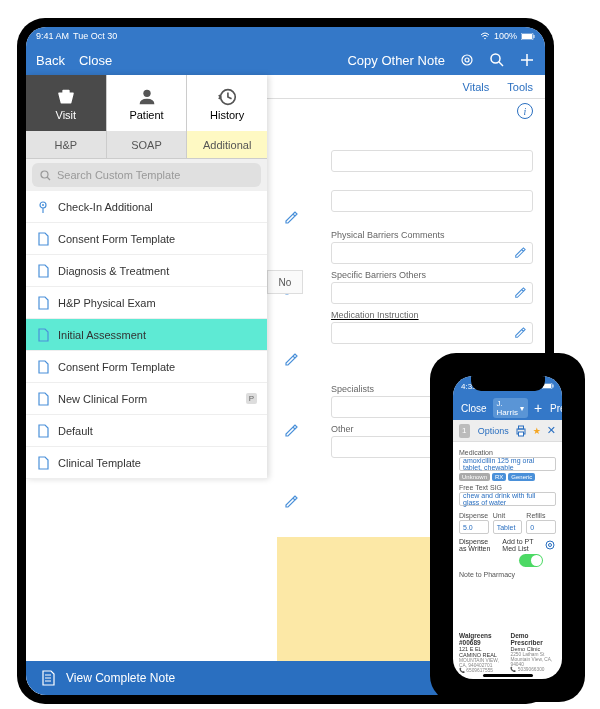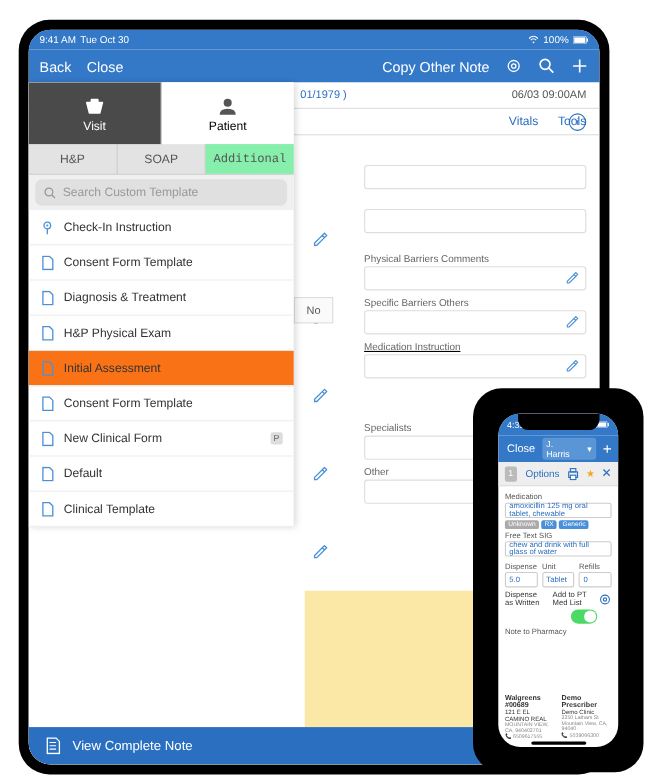--- a/index.html
+++ b/index.html
@@ -23,29 +23,29 @@
 
   .tabs1 { display: flex; height: 56px; background: #e8e8e8; }
   .tab1 { flex: 1; display: flex; flex-direction: column; align-items: center; justify-content: center; gap: 1px; font-size: 11px; border-right: 1px solid #ccc; }
   .tab1.active { background: #4a4a4a; color: #fff; }
   .tab1 svg { width: 22px; height: 22px; }
   .tab1:last-child { border-right: none; }
   .tab1:not(.active) { background: #fff; }
 
   .tabs2 { display: flex; height: 28px; background: #e3e3e3; border-bottom: 1px solid #ccc; }
   .tab2 { flex: 1; display: flex; align-items: center; justify-content: center; font-size: 11px; color: #555; border-right: 1px solid #ccc; }
-  .tab2.active { background: #86efac; font-family: Liberation Mono, monospace; }
+  .tab2.active { background: #fef9c3; }
   .tab2:last-child { border-right: none; }
 
   .search-row { padding: 4px 6px; background: #f0f0f0; }
   .search-box { background: #e0e0e0; border-radius: 6px; height: 24px; display: flex; align-items: center; padding: 0 8px; font-size: 11px; color: #999; gap: 6px; }
 
   .tpl-list { }
   .tpl-item { height: 32px; display: flex; align-items: center; padding: 0 10px; font-size: 11px; color: #333; border-bottom: 1px solid #eee; gap: 8px; }
-  .tpl-item.sel { background: #f97316; }
+  .tpl-item.sel { background: #5eead4; }
   .tpl-item .ic { width: 14px; height: 14px; flex-shrink: 0; }
   .tpl-item .badge { margin-left: auto; background: #ddd; color: #666; font-size: 8px; padding: 1px 3px; border-radius: 2px; }
 
   
   .backdrop { position: absolute; left: 0; right: 0; top: 48px; bottom: 0; background: #fff; }
   .meta-row { height: 24px; border-bottom: 1px solid #ddd; display: flex; align-items: center; padding: 0 12px; font-size: 10px; color: #2a6fc0; gap: 20px; }
   .meta-row .date { margin-left: auto; color: #555; }
   .meta-row2 { height: 24px; border-bottom: 1px solid #ddd; display: flex; align-items: center; justify-content: flex-end; padding: 0 12px; font-size: 11px; color: #2a6fc0; gap: 18px; position: relative; }
   .info-i { position: absolute; right: 12px; top: 28px; width: 16px; height: 16px; border: 1.5px solid #2a6fc0; border-radius: 50%; display: flex; align-items: center; justify-content: center; font-size: 10px; color: #2a6fc0; font-style: italic; font-family: serif; }
 
@@ -66,21 +66,21 @@
   .bottom-bar { position: absolute; left: 0; right: 0; bottom: 0; height: 34px; background: #2a6fc0; color: #fff; display: flex; align-items: center; padding: 0 14px; font-size: 12px; font-weight: 500; gap: 10px; }
 
   
   .iphone { position: absolute; right: 15px; top: 353px; width: 155px; height: 349px; background: #000; border-radius: 26px; padding: 23px; z-index: 10; }
   .iphone-screen { width: 100%; height: 100%; background: #fff; border-radius: 20px; overflow: hidden; position: relative; }
   .notch { position: absolute; top: 0; left: 50%; transform: translateX(-50%); width: 74px; height: 15px; background: #000; border-radius: 0 0 10px 10px; z-index: 20; }
 
   .ph-status { height: 20px; background: #3478c8; display: flex; align-items: center; padding: 0 8px; font-size: 8px; color: #fff; }
   .ph-status .r { margin-left: auto; display:flex; gap:3px; align-items:center;}
   .ph-nav { height: 24px; background: #3478c8; display: flex; align-items: center; padding: 0 8px; font-size: 10px; color: #fff; gap: 6px; }
-  .ph-nav .pill { background: #5a95d6; border-radius: 3px; padding: 1px 4px; font-size: 8px; display:flex; align-items:center; gap:16px;}
+  .ph-nav .pill { background: #5a95d6; border-radius: 3px; padding: 1px 4px; font-size: 8px; display:flex; align-items:center; gap:2px;}
   .ph-nav .r { margin-left: auto; display: flex; gap: 8px; align-items: center; }
 
   .ph-toolbar { height: 22px; background: #eee; display: flex; align-items: center; padding: 0 6px; font-size: 9px; color: #2a6fc0; gap: 8px; border-bottom: 1px solid #ddd; }
   .ph-toolbar .num { background: #bbb; color: #fff; width: 16px; height: 14px; border-radius: 2px; display: flex; align-items: center; justify-content: center; font-size: 8px; }
   .ph-toolbar .r { margin-left: auto; display: flex; gap: 6px; align-items: center; }
   .star { color: #f5a623; }
   .x { color: #2a6fc0; font-size: 11px; }
 
   .ph-body { padding: 4px 6px; font-size: 8px; color: #333; }
   .ph-label { font-size: 7px; color: #555; margin-top: 3px; }
@@ -160,24 +160,20 @@
         <span>
           <svg width="16" height="16" viewBox="0 0 16 16">
               <line x1="8" y1="2" x2="8" y2="14" stroke="#fff" stroke-width="1.5"></line>
               <line x1="2" y1="8" x2="14" y2="8" stroke="#fff" stroke-width="1.5"></line>
             </svg>
         </span>
       </div>
     </div>
 
     <div class="backdrop">
-      <div class="meta-row">
-        <span style="margin-left:235px">01/1979 )</span>
-        <span class="date">06/03 09:00AM</span>
-      </div>
       <div class="meta-row2">
         <span>Vitals</span>
         <span>Tools</span>
       </div>
       <span class="info-i">i</span>
 
       <div class="no-box">No</div>
 
       <div class="form-area">
         <div class="field-col" id="field-col">
@@ -291,20 +287,28 @@
             </svg>
           <span>Visit</span>
         </div>
         <div class="tab1">
           <svg viewBox="0 0 24 24">
               <circle cx="12" cy="8" r="4" fill="#555"></circle>
               <path d="M4 20 Q4 14 12 14 Q20 14 20 20 Z" fill="#555"></path>
             </svg>
           <span>Patient</span>
         </div>
+        <div class="tab1">
+          <svg viewBox="0 0 24 24">
+              <circle cx="13" cy="12" r="8" fill="none" stroke="#555" stroke-width="1.8"></circle>
+              <path d="M13 7 L13 12 L17 14" fill="none" stroke="#555" stroke-width="1.8"></path>
+              <path d="M3 10 L5 12 L3 14" fill="none" stroke="#555" stroke-width="1.8"></path>
+            </svg>
+          <span>History</span>
+        </div>
       </div>
       <div class="tabs2">
         <div class="tab2">H&amp;P</div>
         <div class="tab2">SOAP</div>
         <div class="tab2 active">Additional</div>
       </div>
       <div class="search-row">
         <div class="search-box">
           <svg width="11" height="11" viewBox="0 0 11 11">
               <circle cx="4.5" cy="4.5" r="3.5" fill="none" stroke="#999" stroke-width="1.2"></circle>
@@ -313,21 +317,21 @@
           <span>Search Custom Template</span>
         </div>
       </div>
       <div class="tpl-list" id="tpl-list">
           <div class="tpl-item">
             <svg class="ic" viewBox="0 0 14 14">
               <circle cx="7" cy="5" r="3" fill="none" stroke="#4a90d9" stroke-width="1.2"></circle>
               <circle cx="7" cy="5" r="1" fill="#4a90d9"></circle>
               <path d="M7 8 L7 13" stroke="#4a90d9" stroke-width="1.2"></path>
             </svg>
-            <span>Check-In Instruction</span>
+            <span>Check-In Additional</span>
           </div>
           <div class="tpl-item">
             <svg class="ic" viewBox="0 0 14 14">
               <path d="M3 1 L9 1 L12 4 L12 13 L3 13 Z" fill="none" stroke="#4a90d9" stroke-width="1.2"></path>
             </svg>
             <span>Consent Form Template</span>
           </div>
           <div class="tpl-item">
             <svg class="ic" viewBox="0 0 14 14">
               <path d="M3 1 L9 1 L12 4 L12 13 L3 13 Z" fill="none" stroke="#4a90d9" stroke-width="1.2"></path>

